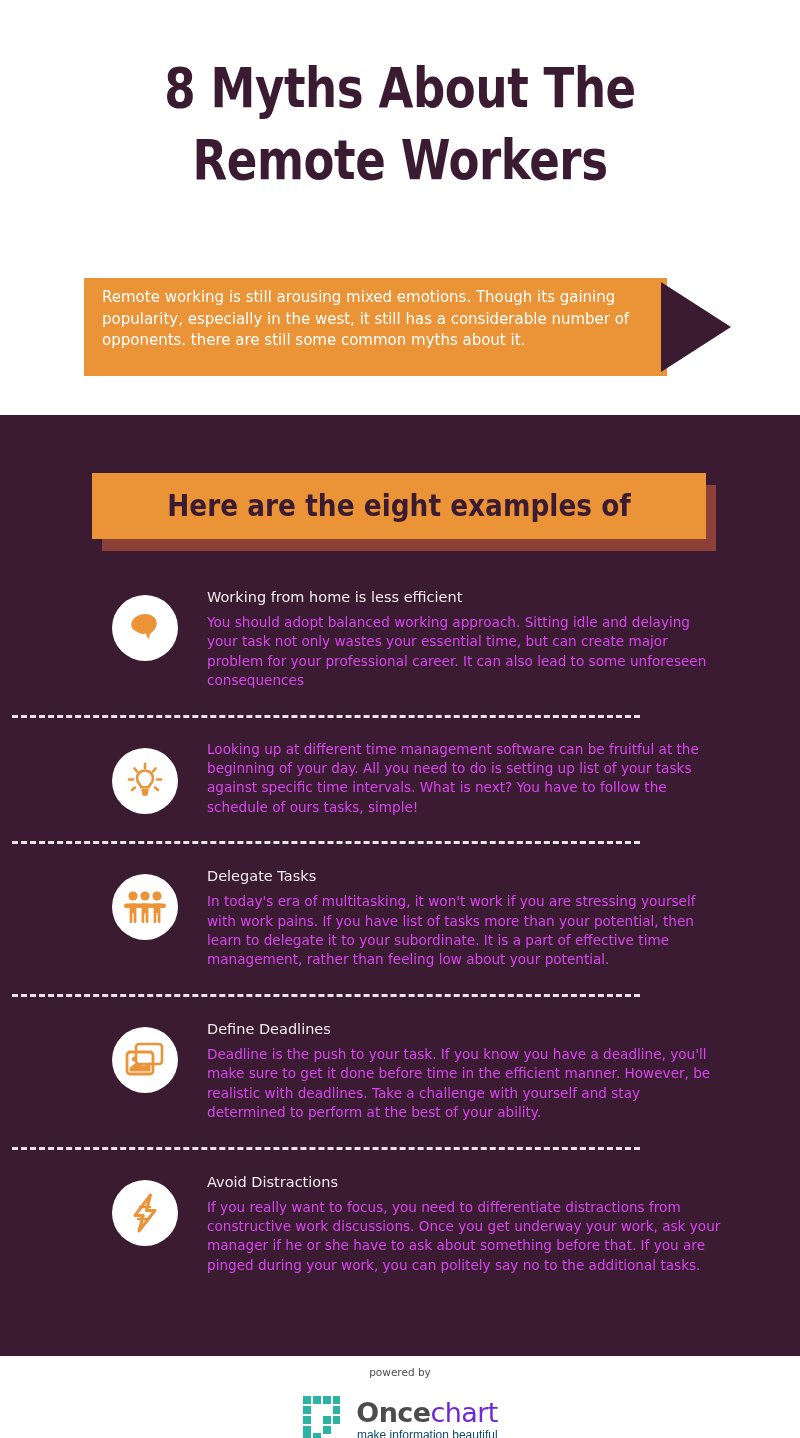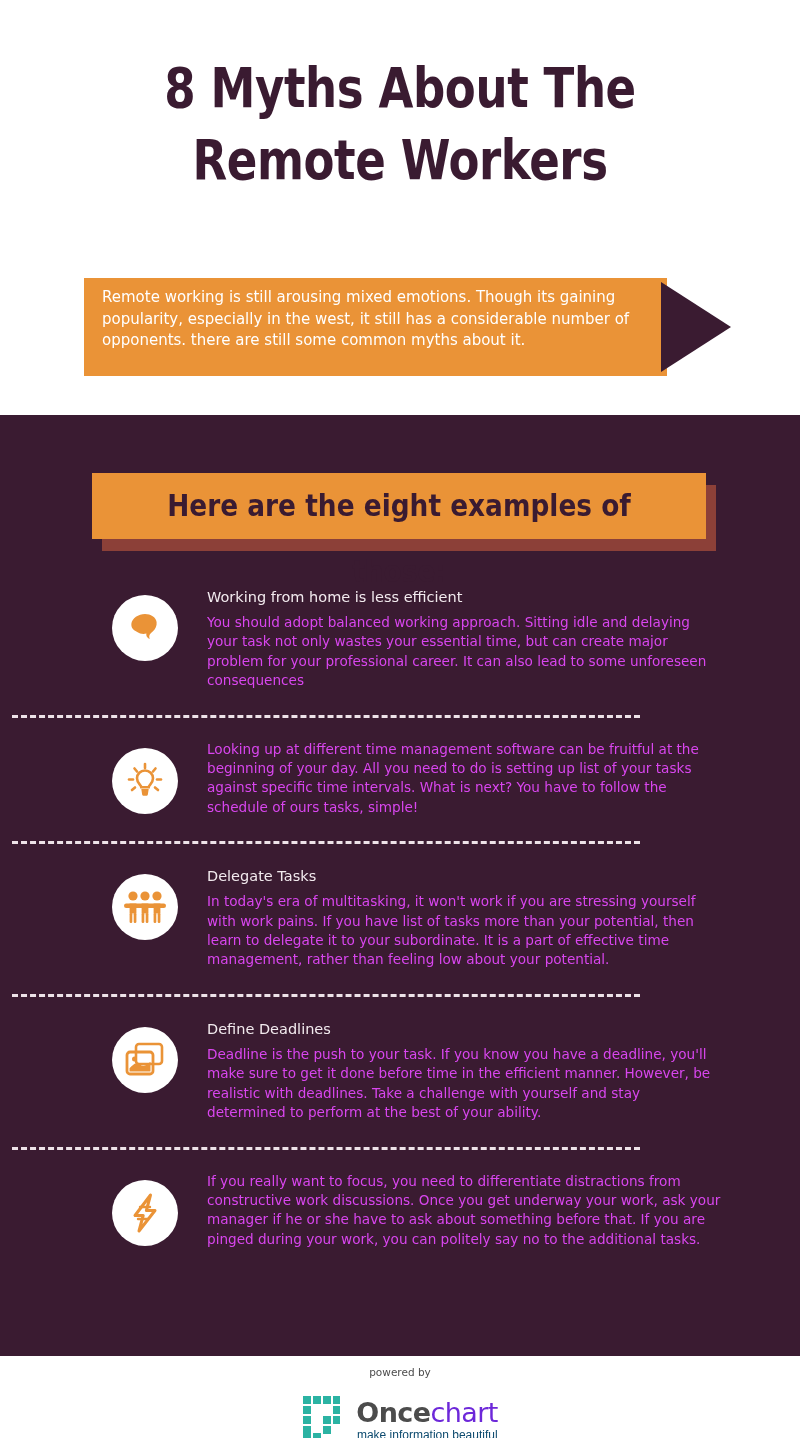--- a/index.html
+++ b/index.html
@@ -362,20 +362,21 @@
 
       <div class="item">
         <div class="item-icon">
           <svg width="40" height="42" viewBox="0 0 40 42">
             <path d="M25.5 3L10 23.5h8.2L14 39 30 18.5h-8.6L25.5 3z" fill="none" stroke="#EA9337" stroke-width="3" stroke-linejoin="round"></path>
             <line x1="15" y1="15" x2="25" y2="15" stroke="#EA9337" stroke-width="2.4" stroke-linecap="round"></line>
             <line x1="13" y1="27" x2="23" y2="27" stroke="#EA9337" stroke-width="2.4" stroke-linecap="round"></line>
           </svg>
         </div>
         <div class="item-body">
+          <div class="item-title">Avoid Distractions</div>
           <div class="item-desc">If you really want to focus, you need to differentiate distractions from constructive work discussions. Once you get underway your work, ask your manager if he or she have to ask about something before that. If you are pinged during your work, you can politely say no to the additional tasks.</div>
         </div>
       </div>
 
     </div>
 
 
   </div>
 
   <div class="footer">

